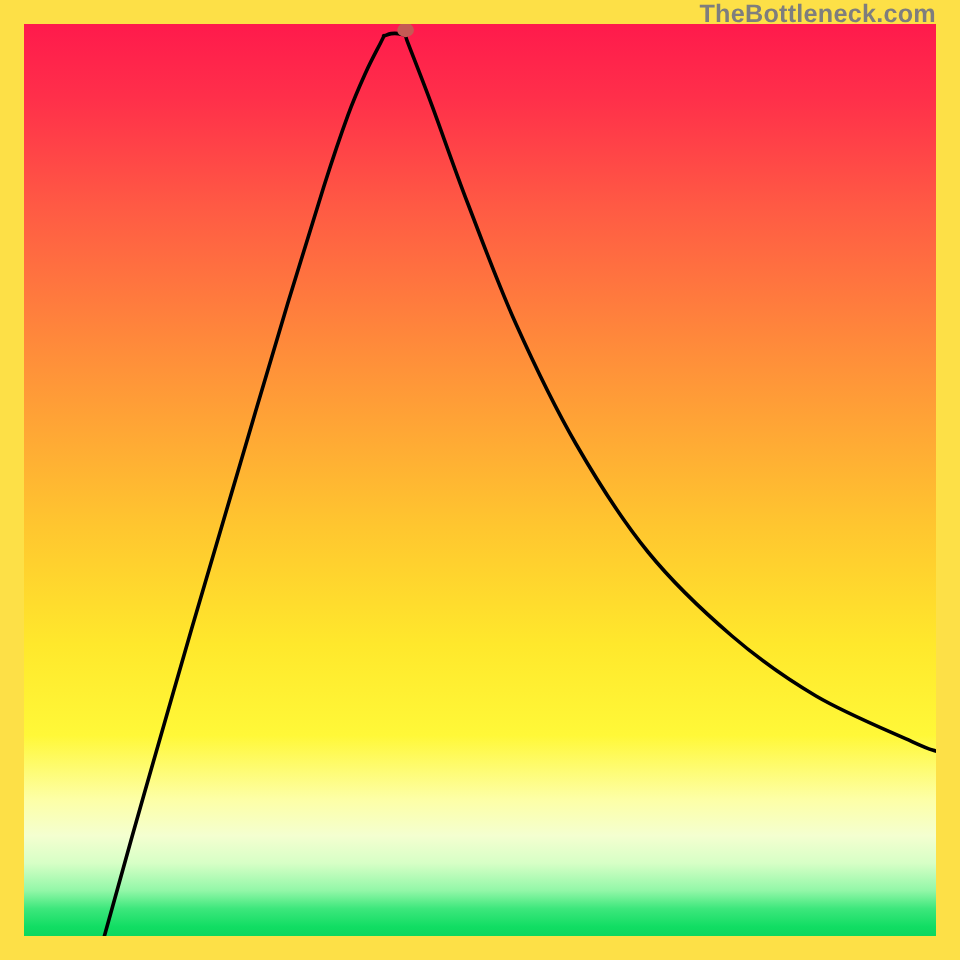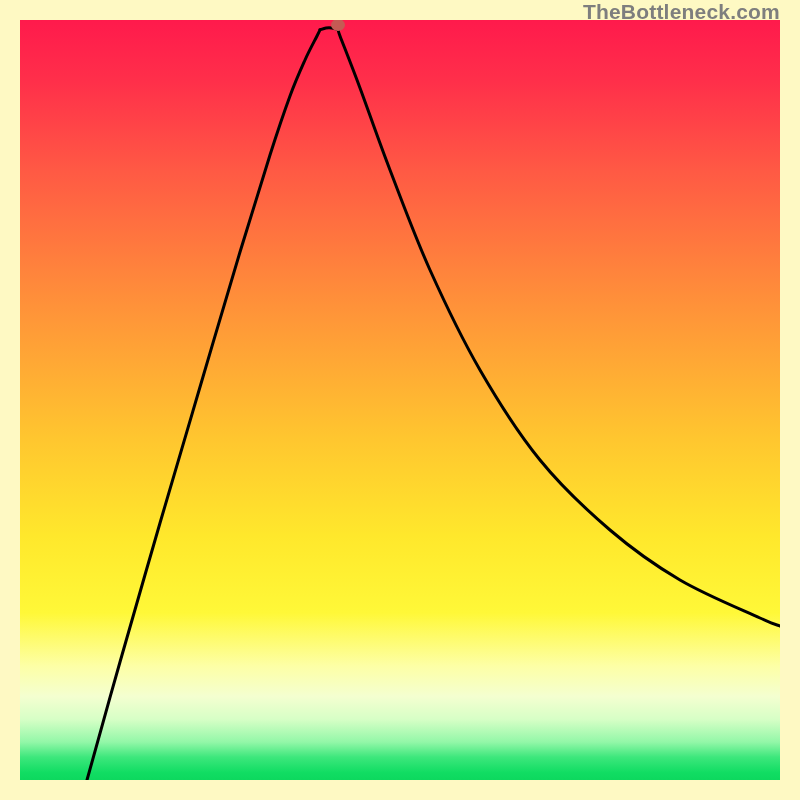--- a/index.html
+++ b/index.html
@@ -8,21 +8,21 @@
     width: 800px;
     height: 800px;
     background: #000;
     overflow: hidden;
     position: relative;
     font-family: Arial, Helvetica, sans-serif;
   }
   .frame {
     position: absolute;
     inset: 0;
-    background: #fef9c3;
+    background: #fde047;
   }
   .plot {
     position: absolute;
     left: 20px;
     top: 20px;
     width: 760px;
     height: 760px;
     overflow: hidden;
   }
   .gradient {

